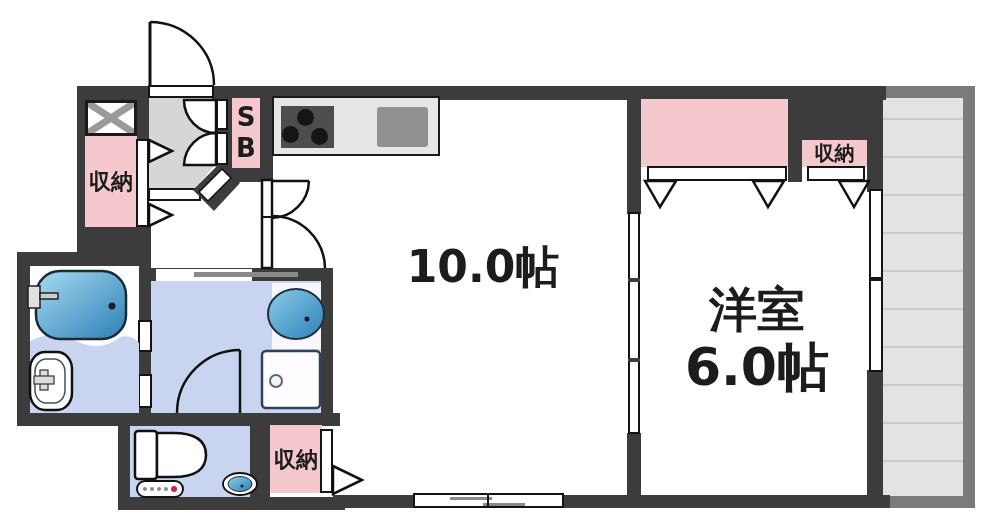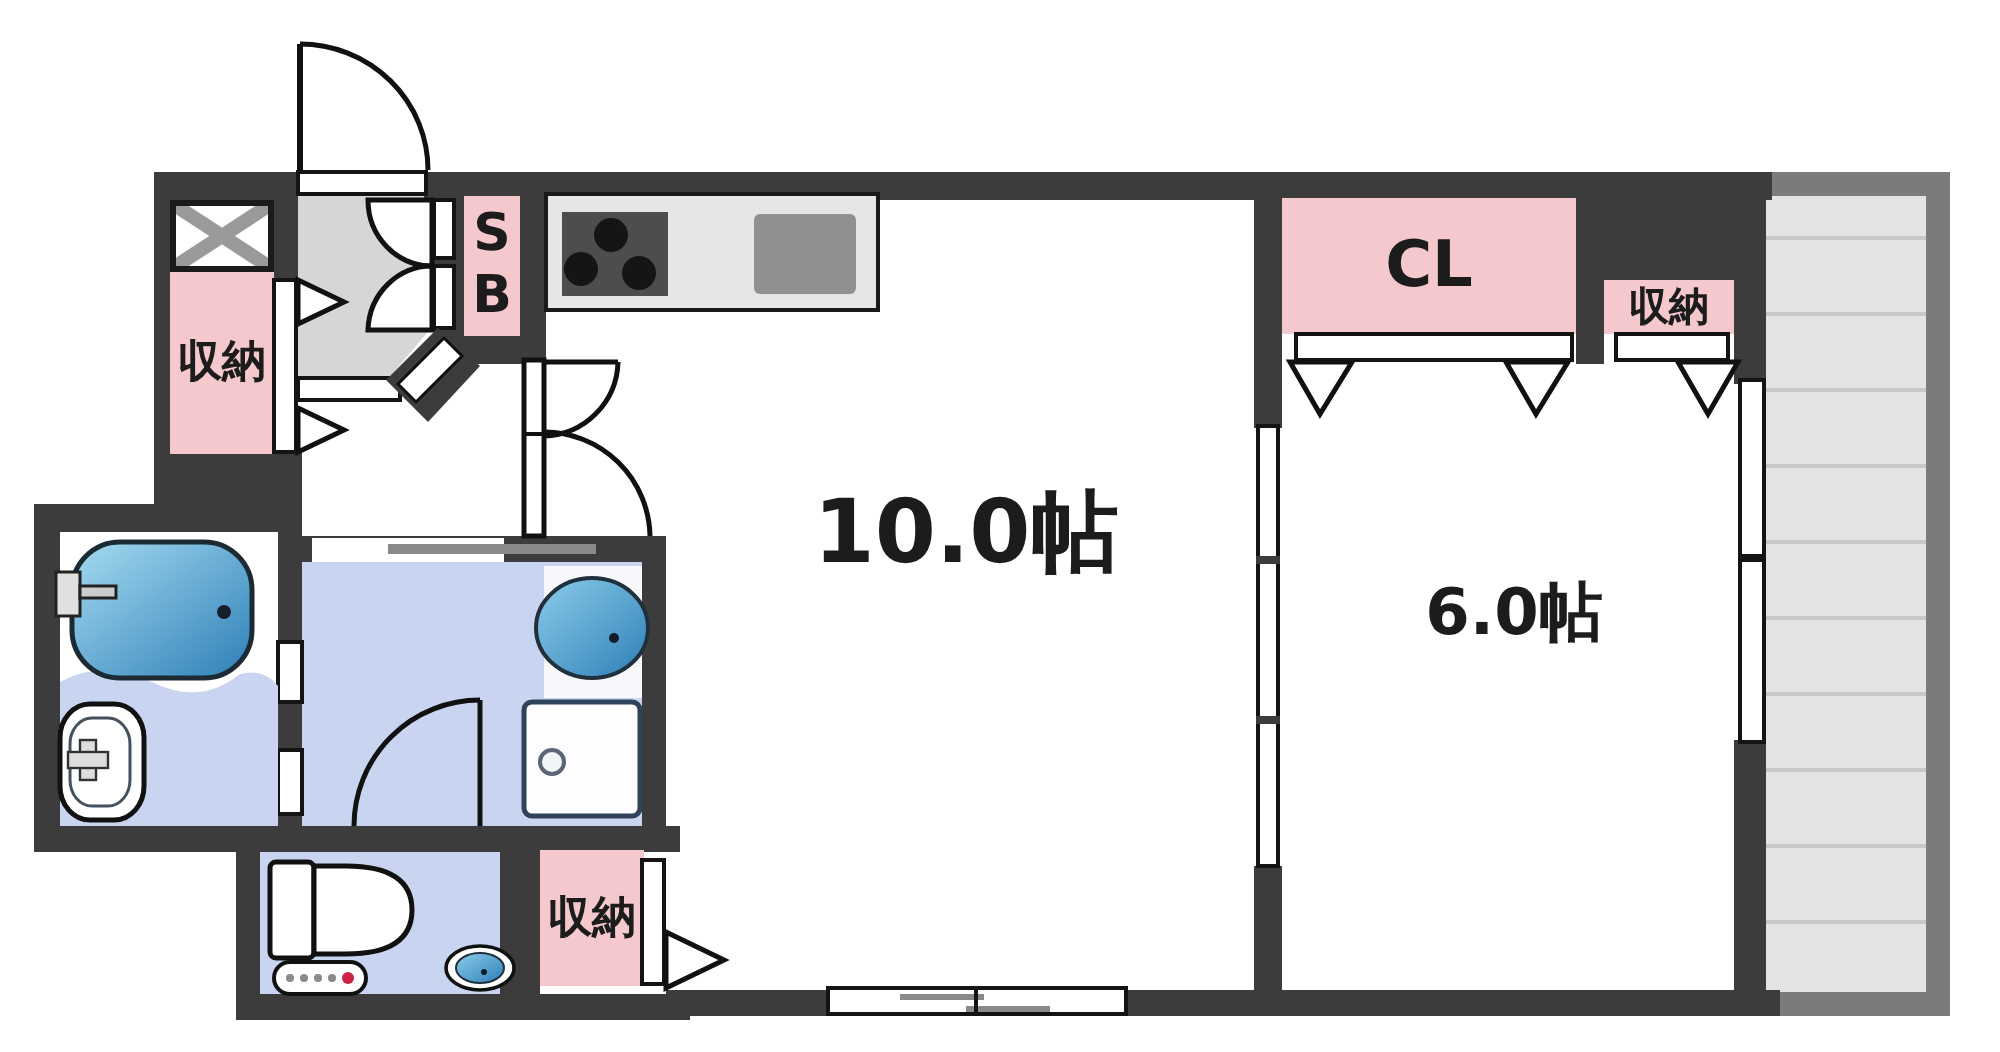--- a/index.html
+++ b/index.html
@@ -172,23 +172,23 @@
 
     <ellipse cx="240" cy="484" rx="17" ry="11" fill="#ffffff" stroke="#111" stroke-width="1.8"></ellipse>
     <ellipse cx="240" cy="484" rx="12" ry="7.5" fill="url(#basinGrad)" stroke="#20303c" stroke-width="1"></ellipse>
     <circle cx="242" cy="486" r="1.5" fill="#101c26"></circle>
   </svg>
 
   <div class="label" style="left:383px;top:238px;width:200px;font-size:48px;">
     <div style="font-size:44px;margin-top:6px;">10.0帖</div>
   </div>
   <div class="label" style="left:657px;top:284px;width:200px;font-size:48px;">
-    <div style="font-size:32px;margin-top:6px;">6.0帖</div>
+    <div>洋室</div>
+    <div style="font-size:52px;margin-top:6px;">6.0帖</div>
   </div>
-  <div class="label" style="left:641px;top:116px;width:147px;font-size:32px;">CL</div>
   <div class="label" style="left:232px;top:102px;width:28px;font-size:26px;line-height:1.2;">
     <div>S</div>
     <div>B</div>
   </div>
   <div class="label" style="left:85px;top:170px;width:52px;font-size:22px;">収納</div>
   <div class="label" style="left:802px;top:143px;width:65px;font-size:20px;">収納</div>
   <div class="label" style="left:270px;top:448px;width:52px;font-size:22px;">収納</div>
 
 </div>
 

